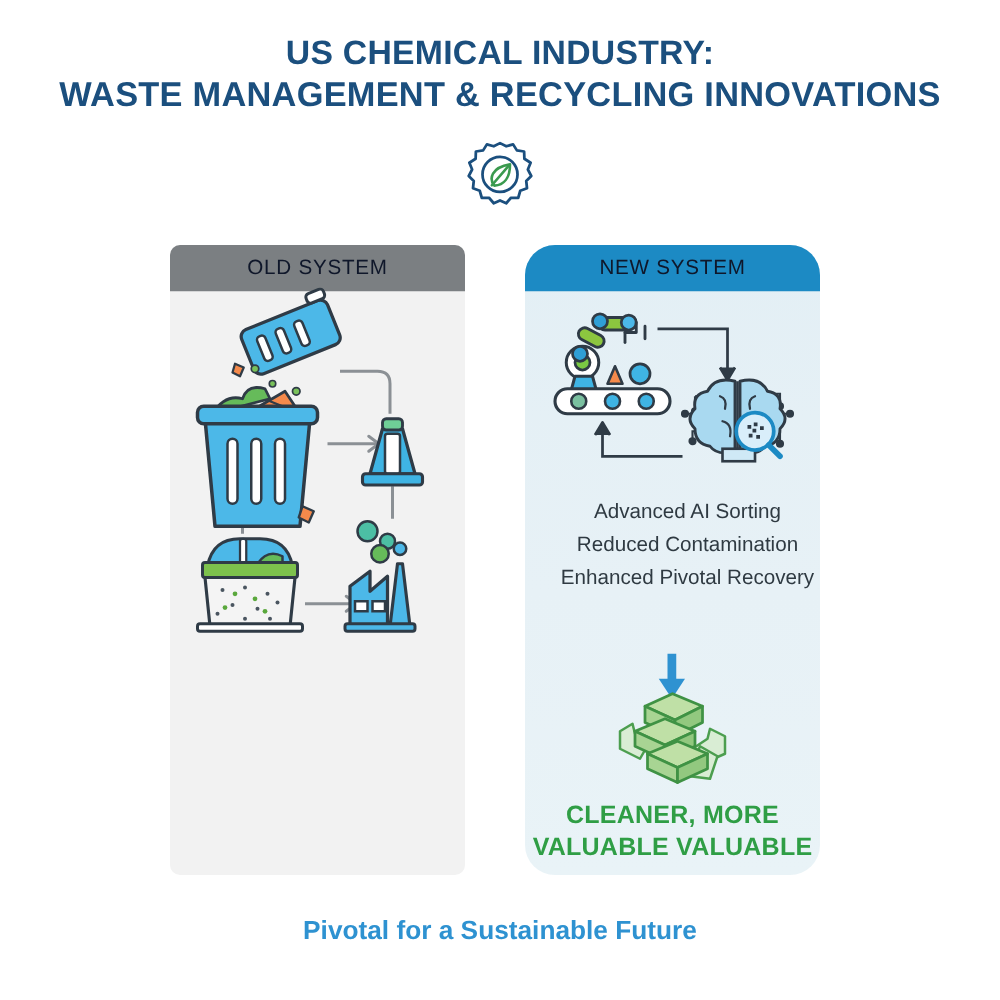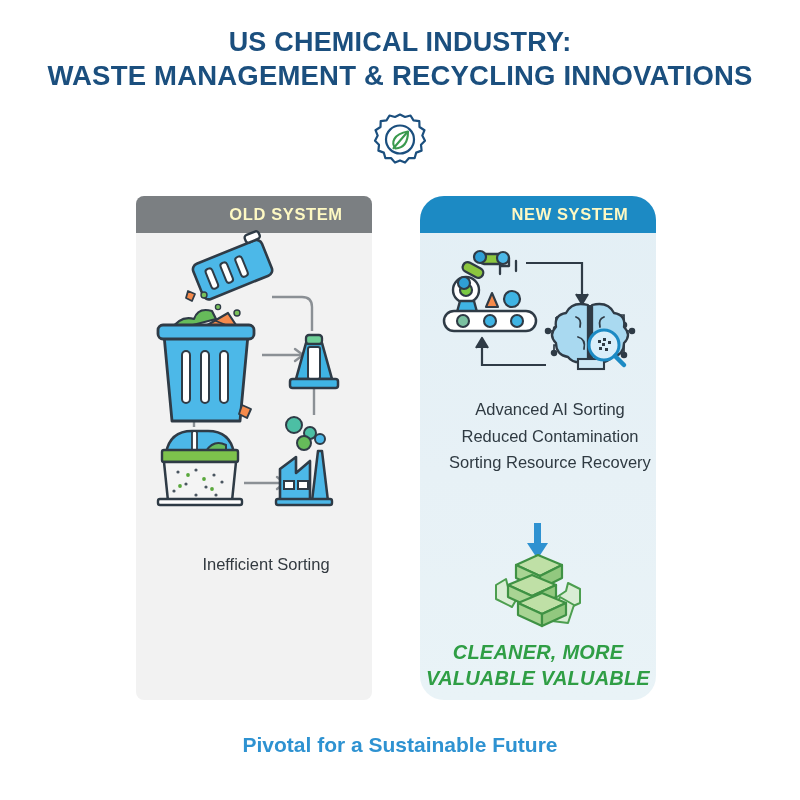--- a/index.html
+++ b/index.html
@@ -33,21 +33,21 @@
     position:absolute;top:196px;width:236px;height:504px;
     border-radius:8px;
     overflow:hidden;
   }
   .panel-old{left:136px;background:#f2f2f2;}
   .panel-new{left:420px;background:linear-gradient(180deg,#e3eff5 0%,#e7f1f6 55%,#e9f3f7 100%);border-radius:24px;}
 
   .panel-head{
     position:absolute;left:0;top:0;width:100%;height:37px;
     display:flex;align-items:center;justify-content:center;
-    color:#fef9c3;font-size:16.5px;font-weight:bold;letter-spacing:.6px;padding-left:32px;
+    color:#0f172a;font-size:16.5px;font-weight:normal;letter-spacing:.6px;
   }
   .head-old{background:#7b7f82;}
   .head-new{background:#1c8ac4;}
 
   .panel-body{position:absolute;left:0;top:37px;width:100%;height:467px;}
 
   
   .art-old{position:absolute;left:8px;top:6px;width:220px;height:300px;}
   .art-new-top{position:absolute;left:10px;top:8px;width:218px;height:142px;}
   .art-new-bot{position:absolute;left:58px;top:290px;width:120px;height:112px;}
@@ -64,21 +64,21 @@
   .list-new{top:163px;color:#2f3a42;}
   .list div{white-space:nowrap;padding-left:24px;}
 
   .result{
     position:absolute;left:0;top:406px;width:100%;
     text-align:center;
     color:#2f9e45;
     font-size:20px;font-weight:bold;line-height:26px;
     letter-spacing:.2px;
   }
-  .result div{white-space:nowrap;font-style:italic;}
+  .result div{white-space:nowrap;}
 
   
   .footer{
     position:absolute;left:0;top:733px;width:800px;
     text-align:center;
     color:#2e92d1;
     font-size:21px;
     font-weight:700;
   }
   svg{display:block;overflow:visible;}
@@ -198,21 +198,20 @@
 
             <path d="M136 230 L152 218 L152 234 L166 222 L166 262 L136 262 Z" fill="#4cb8e8" stroke="#2f3b46" stroke-width="2.6" stroke-linejoin="round"></path>
             <rect x="140" y="242" width="10" height="8" fill="#ffffff" stroke="#2f3b46" stroke-width="2"></rect>
             <rect x="154" y="242" width="10" height="8" fill="#ffffff" stroke="#2f3b46" stroke-width="2"></rect>
             <rect x="132" y="260" width="56" height="6" rx="2" fill="#4cb8e8" stroke="#2f3b46" stroke-width="2.4"></rect>
           </g>
         </svg>
       </div>
 
       <div class="list list-old">
-        <div>Inefficient Sorting</div>
       </div>
 
     </div>
   </div>
 
   <div class="panel panel-new">
     <div class="panel-head head-new">NEW SYSTEM</div>
     <div class="panel-body">
 
       <div class="art-new-top">
@@ -282,21 +281,21 @@
                 <rect x="50" y="44" width="3" height="3"></rect>
             </g>
             <path d="M63 57 L72 66" stroke="#1c8ac4" stroke-width="4.5" stroke-linecap="round"></path>
           </g>
         </svg>
       </div>
 
       <div class="list list-new">
         <div>Advanced AI Sorting</div>
         <div>Reduced Contamination</div>
-        <div>Sorting Resource Recovery</div>
+        <div>Enhanced Pivotal Recovery</div>
       </div>
 
       <div class="art-new-bot">
         <svg viewBox="0 0 120 112" width="120" height="112">
 
           <g>
             <rect x="56" y="0" width="7" height="22" fill="#2f92d1"></rect>
             <path d="M49 20 L59.5 36 L70 20 Z" fill="#2f92d1"></path>
           </g>
 

